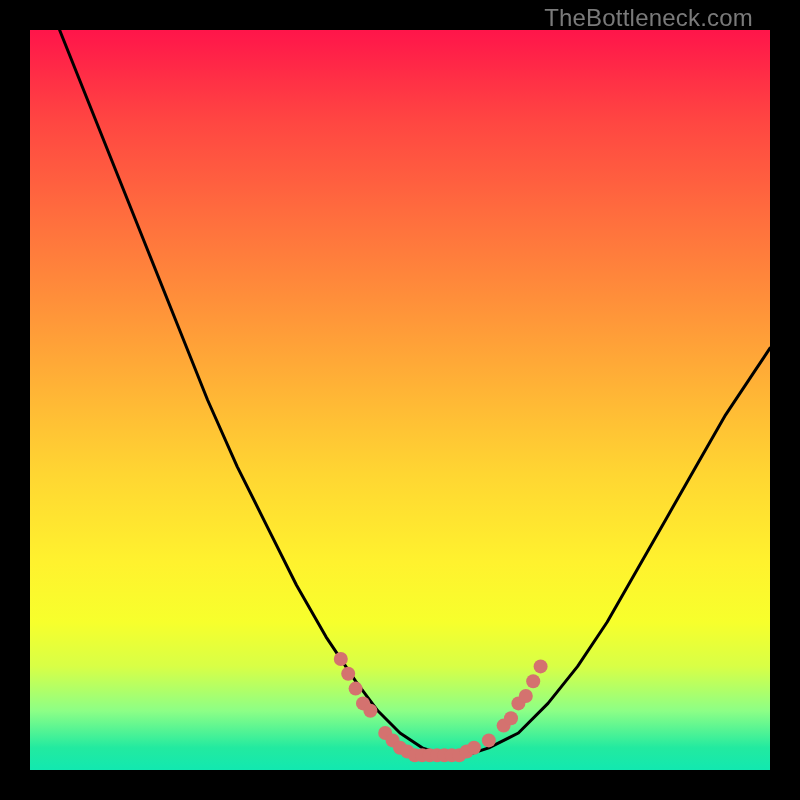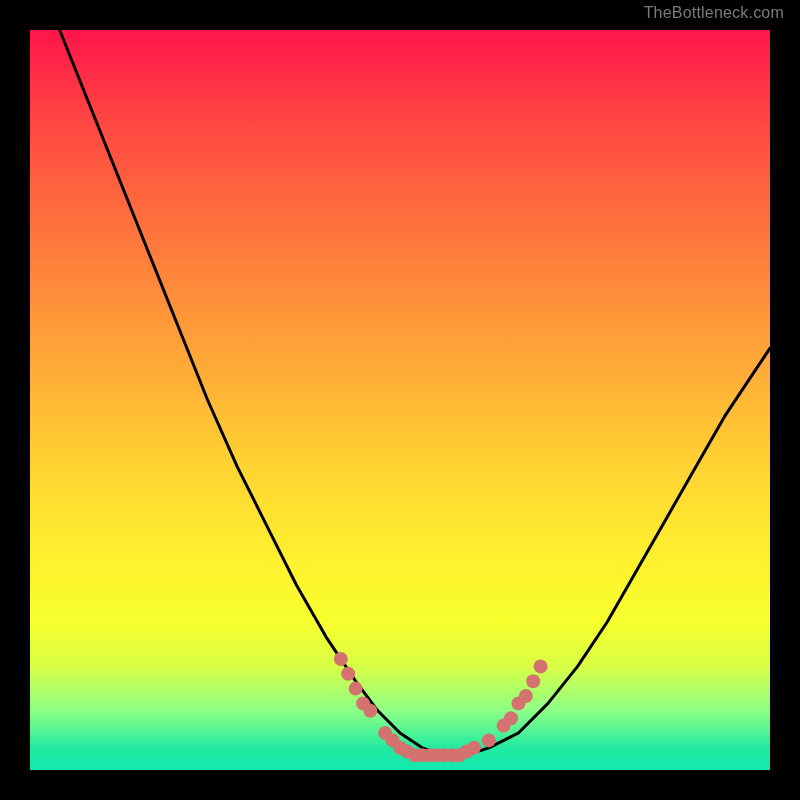--- a/index.html
+++ b/index.html
@@ -37,23 +37,23 @@
       #f7ff2c 80%,
       #d8ff46 86%,
       #8dff86 92%,
       #22eaa0 97%,
       #12e8b0 100%
     );
   }
   .watermark {
     position: absolute;
     top: 4px;
-    right: 16px;
+    right: 47px;
     color: #7a7a7a;
-    font-size: 16px;
+    font-size: 24px;
     font-weight: 500;
     letter-spacing: 0.2px;
     margin-left: 8px;
   }
   svg.curve {
     position: absolute;
     top: 0;
     left: 0;
     width: 740px;
     height: 740px;

